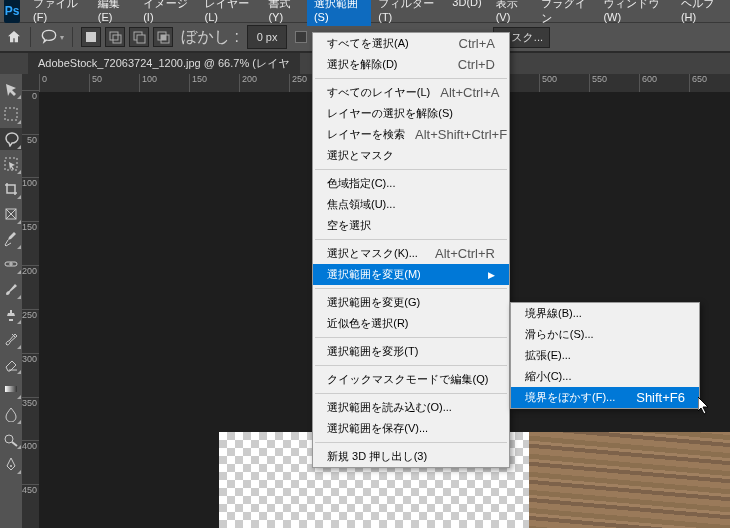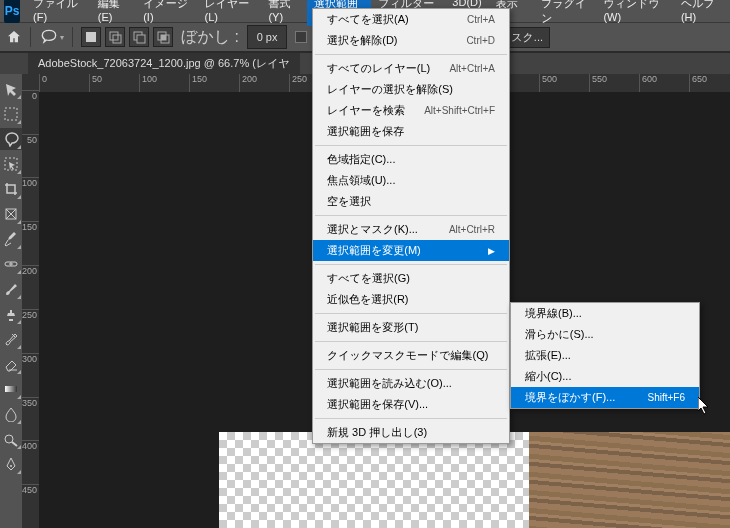--- a/index.html
+++ b/index.html
@@ -35,27 +35,27 @@
 .canvas-area { flex:1; position:relative; background:#262626; }
 .ruler-top { height:18px; background:#323232; display:flex; color:#aaa; font-size:9px; overflow:hidden; }
 .rh-cell { width:50px; border-left:1px solid #555; padding-left:2px; }
 .canvas { position:absolute; top:18px; left:0; right:0; bottom:0; background:#1e1e1e; }
 .checker { position:absolute; left:180px; top:340px; width:310px; height:120px;
   background-image: linear-gradient(45deg,#ccc 25%,transparent 25%),linear-gradient(-45deg,#ccc 25%,transparent 25%),linear-gradient(45deg,transparent 75%,#ccc 75%),linear-gradient(-45deg,transparent 75%,#ccc 75%);
   background-size:16px 16px; background-position:0 0,0 8px,8px -8px,-8px 0; background-color:#fff; }
 .wood { position:absolute; left:490px; top:340px; width:240px; height:120px;
   background: repeating-linear-gradient(5deg,#a08060 0 3px,#8b6f4f 3px 8px,#9a7a5a 8px 14px,#7d624a 14px 18px); }
 
-.dropdown { position:absolute; top:8px; left:312px; width:198px; background:#f0f0f0; border:1px solid #999; box-shadow:2px 2px 6px rgba(0,0,0,.4); color:#000; z-index:50; }
+.dropdown { position:absolute; top:32px; left:312px; width:198px; background:#f0f0f0; border:1px solid #999; box-shadow:2px 2px 6px rgba(0,0,0,.4); color:#000; z-index:50; }
 .dd-item { display:flex; justify-content:space-between; align-items:center; padding:3px 14px 3px 14px; font-size:11px; white-space:nowrap; }
 .dd-item.disabled { color:#999; }
 .dd-item.hover { background:#0078d7; color:#fff; }
 .dd-sep { height:1px; background:#ccc; margin:3px 2px; }
 .arrow { font-size:9px; margin-left:auto; padding-left:10px; }
-.shortcut { color:#555; font-size:10px; padding-left:10px; }
+.shortcut { color:#555; font-size:13px; padding-left:10px; }
 .dd-item.hover .shortcut { color:#fff; }
 
 .submenu { position:absolute; top:302px; left:510px; width:190px; background:#f0f0f0; border:1px solid #999; box-shadow:2px 2px 6px rgba(0,0,0,.4); color:#000; z-index:60; }
 
 .cursor { position:absolute; top:397px; left:698px; z-index:70; }
 </style>
 </head>
 <body>
 
 <div class="menubar">
@@ -290,21 +290,21 @@
       <span class="shortcut">Alt+Ctrl+A</span>
     </div>
     <div class="dd-item">
       <span>レイヤーの選択を解除(S)</span>
     </div>
     <div class="dd-item">
       <span>レイヤーを検索</span>
       <span class="shortcut">Alt+Shift+Ctrl+F</span>
     </div>
     <div class="dd-item">
-      <span>選択範囲を保存</span>
+      <span>選択とマスク</span>
     </div>
     <div class="dd-sep"></div>
     <div class="dd-item">
       <span>色域指定(C)...</span>
     </div>
     <div class="dd-item">
       <span>焦点領域(U)...</span>
     </div>
     <div class="dd-item">
       <span>空を選択</span>
@@ -313,21 +313,21 @@
     <div class="dd-item">
       <span>選択とマスク(K)...</span>
       <span class="shortcut">Alt+Ctrl+R</span>
     </div>
     <div class="dd-item hover">
       <span>選択範囲を変更(M)</span>
       <span class="arrow">▶</span>
     </div>
     <div class="dd-sep"></div>
     <div class="dd-item">
-      <span>すべてを選択(G)</span>
+      <span>選択範囲を変更(G)</span>
     </div>
     <div class="dd-item">
       <span>近似色を選択(R)</span>
     </div>
     <div class="dd-sep"></div>
     <div class="dd-item">
       <span>選択範囲を変形(T)</span>
     </div>
     <div class="dd-sep"></div>
     <div class="dd-item">

